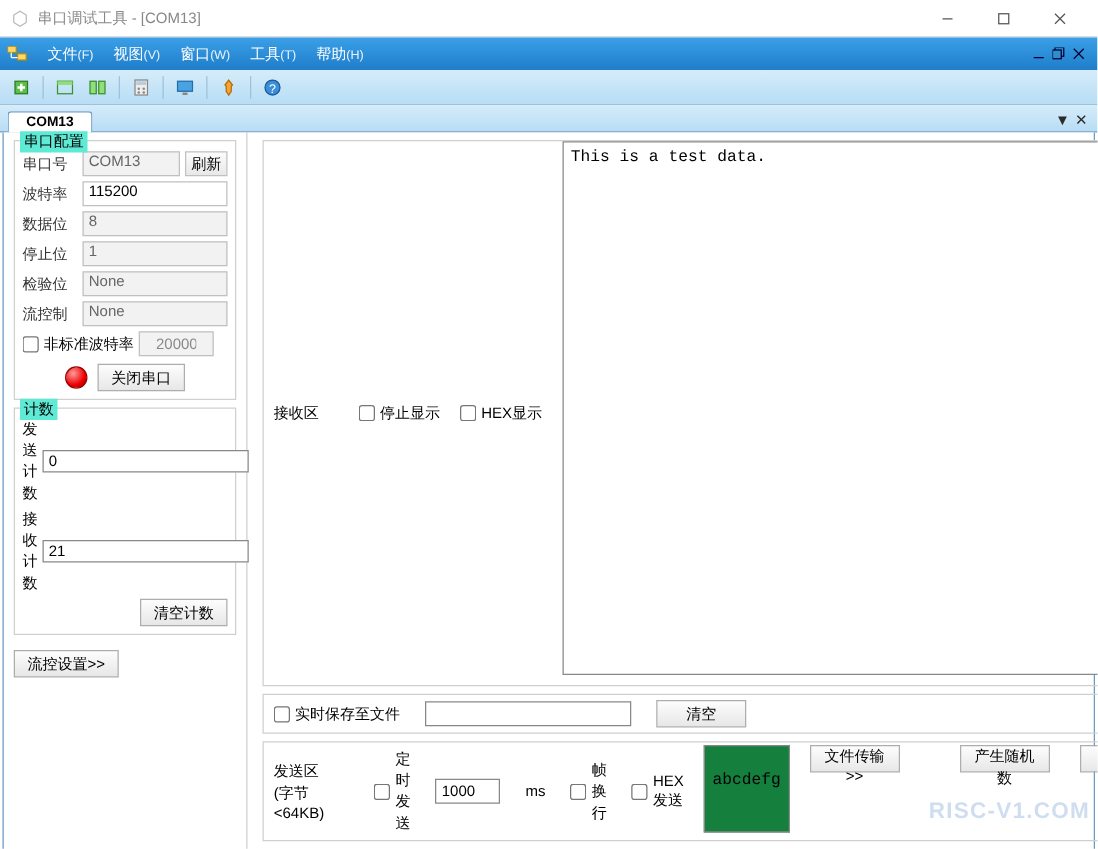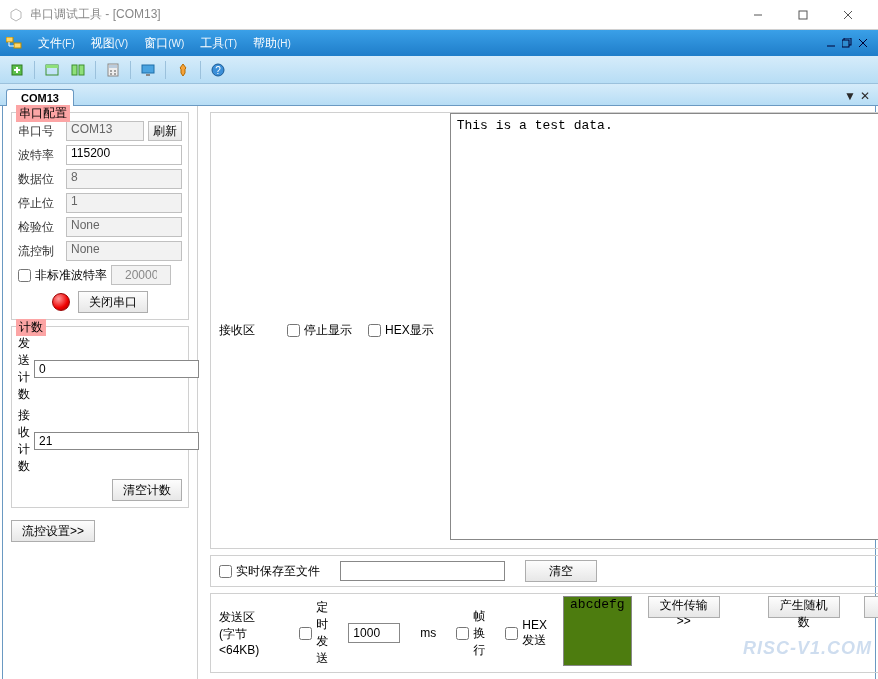--- a/index.html
+++ b/index.html
@@ -29,21 +29,21 @@
 .tab { background: #fff; border: 1px solid #6a99c2; border-bottom: none; padding: 2px 14px; font-weight: bold; font-size: 11px; position: relative; top: 1px; border-radius: 3px 3px 0 0; }
 .tabstrip .tab-controls { margin-left: auto; display:flex; gap:4px; padding: 0 8px 2px 0; color:#2b2b2b; }
 
 
 .workspace { display: flex; height: 576px; border: 1px solid #6a99c2; border-top: none; margin: 0 2px; background: #fff; }
 .left-panel { width: 195px; border-right: 1px solid #d0d0d0; padding: 6px 8px; display: flex; flex-direction: column; gap: 6px; }
 .right-panel { flex: 1; padding: 6px 12px 8px 12px; display: flex; flex-direction: column; }
 
 
 .group { border: 1px solid #d0d0d0; padding: 8px 6px 6px 6px; position: relative; }
-.group .legend { position: absolute; top: -8px; left: 4px; background: #fca5a5; padding: 0 3px; font-size: 12px; }
+.group .legend { position: absolute; top: -8px; left: 4px; background: #5eead4; padding: 0 3px; font-size: 12px; }
 .cfg-row { display: flex; align-items: center; gap: 4px; margin-bottom: 4px; }
 .cfg-row label { width: 44px; color: #333; }
 .cfg-row select, .cfg-row .combo { flex: 1; height: 20px; border: 1px solid #c0c0c0; background: #f2f2f2; font-size: 12px; padding: 0 4px; color: #666; }
 .cfg-row .combo.white { background: #fff; color: #000000; }
 .refresh-btn { height: 20px; width: 34px; border: 1px solid #c0c0c0; background: linear-gradient(#fcfcfc,#e8e8e8); font-size: 12px; }
 .chk-row { display:flex; align-items:center; gap:4px; margin-top:2px;}
 .chk-row input[type=text]{ width:60px; height:20px; border:1px solid #c0c0c0; background:#f2f2f2; color:#888; font-size:12px; padding:0 13px;}
 
 .btn { height: 22px; border: 1px solid #adadad; background: linear-gradient(#fdfdfd,#e7e7e7); padding: 0 10px; font-size: 12px; cursor: default; }
 .close-port-row { display:flex; align-items:center; justify-content:center; gap:8px; margin-top:6px;}
@@ -62,26 +62,26 @@
 .section-header .spacer { flex:1; }
 .chk { display:inline-flex; align-items:center; gap:4px; }
 .chk input[type=checkbox]{ width:13px; height:13px; }
 
 .rx-area { flex:1; border:1px solid #888; margin: 0 8px 8px 8px; background:#fff; padding:4px 6px; font-family: "Courier New", monospace; font-size:13px; overflow:auto;}
 
 .save-row, .send-controls, .file-row { display:flex; align-items:center; gap:20px; padding:4px 8px;}
 .text-input { height:20px; border:1px solid #888; padding:0 4px; font-size:12px; background:#fff;}
 .save-row .text-input{ flex:1; }
 .send-controls .ms-box{ width:52px; }
-.tx-area { border:1px solid #888; margin: 2px 8px 6px 8px; height:70px; background:#4d7c0f; padding:0 6px; font-family:"Courier New", monospace; font-size:13px;}
+.tx-area { border:1px solid #888; margin: 2px 8px 6px 8px; height:70px; background:#15803d; padding:19px 6px; font-family:"Courier New", monospace; font-size:13px;}
 .bottom-buttons { display:flex; gap:24px; padding: 2px 8px 8px 8px; }
 .bottom-buttons .spacer{flex:1;}
 .bottom-buttons .btn, .save-row .btn { min-width:72px; }
 
-.watermark { position:absolute; right:6px; bottom:20px; color: rgba(60,120,190,.25); font-size:18px; font-weight:bold; letter-spacing:1px; pointer-events:none;font-style:italic;}
+.watermark { position:absolute; right:6px; bottom:20px; color: rgba(60,120,190,.25); font-size:18px; font-weight:bold; letter-spacing:1px; pointer-events:none;}
 
 svg { display:block; }
 </style>
 </head>
 <body>
 
 <div class="titlebar">
   <span class="app-icon">
     <svg width="14" height="14" viewBox="0 0 14 14">
         <path d="M7 1 L12 4 L12 10 L7 13 L2 10 L2 4 Z" fill="none" stroke="#b8b8b8" stroke-width="1"></path>

